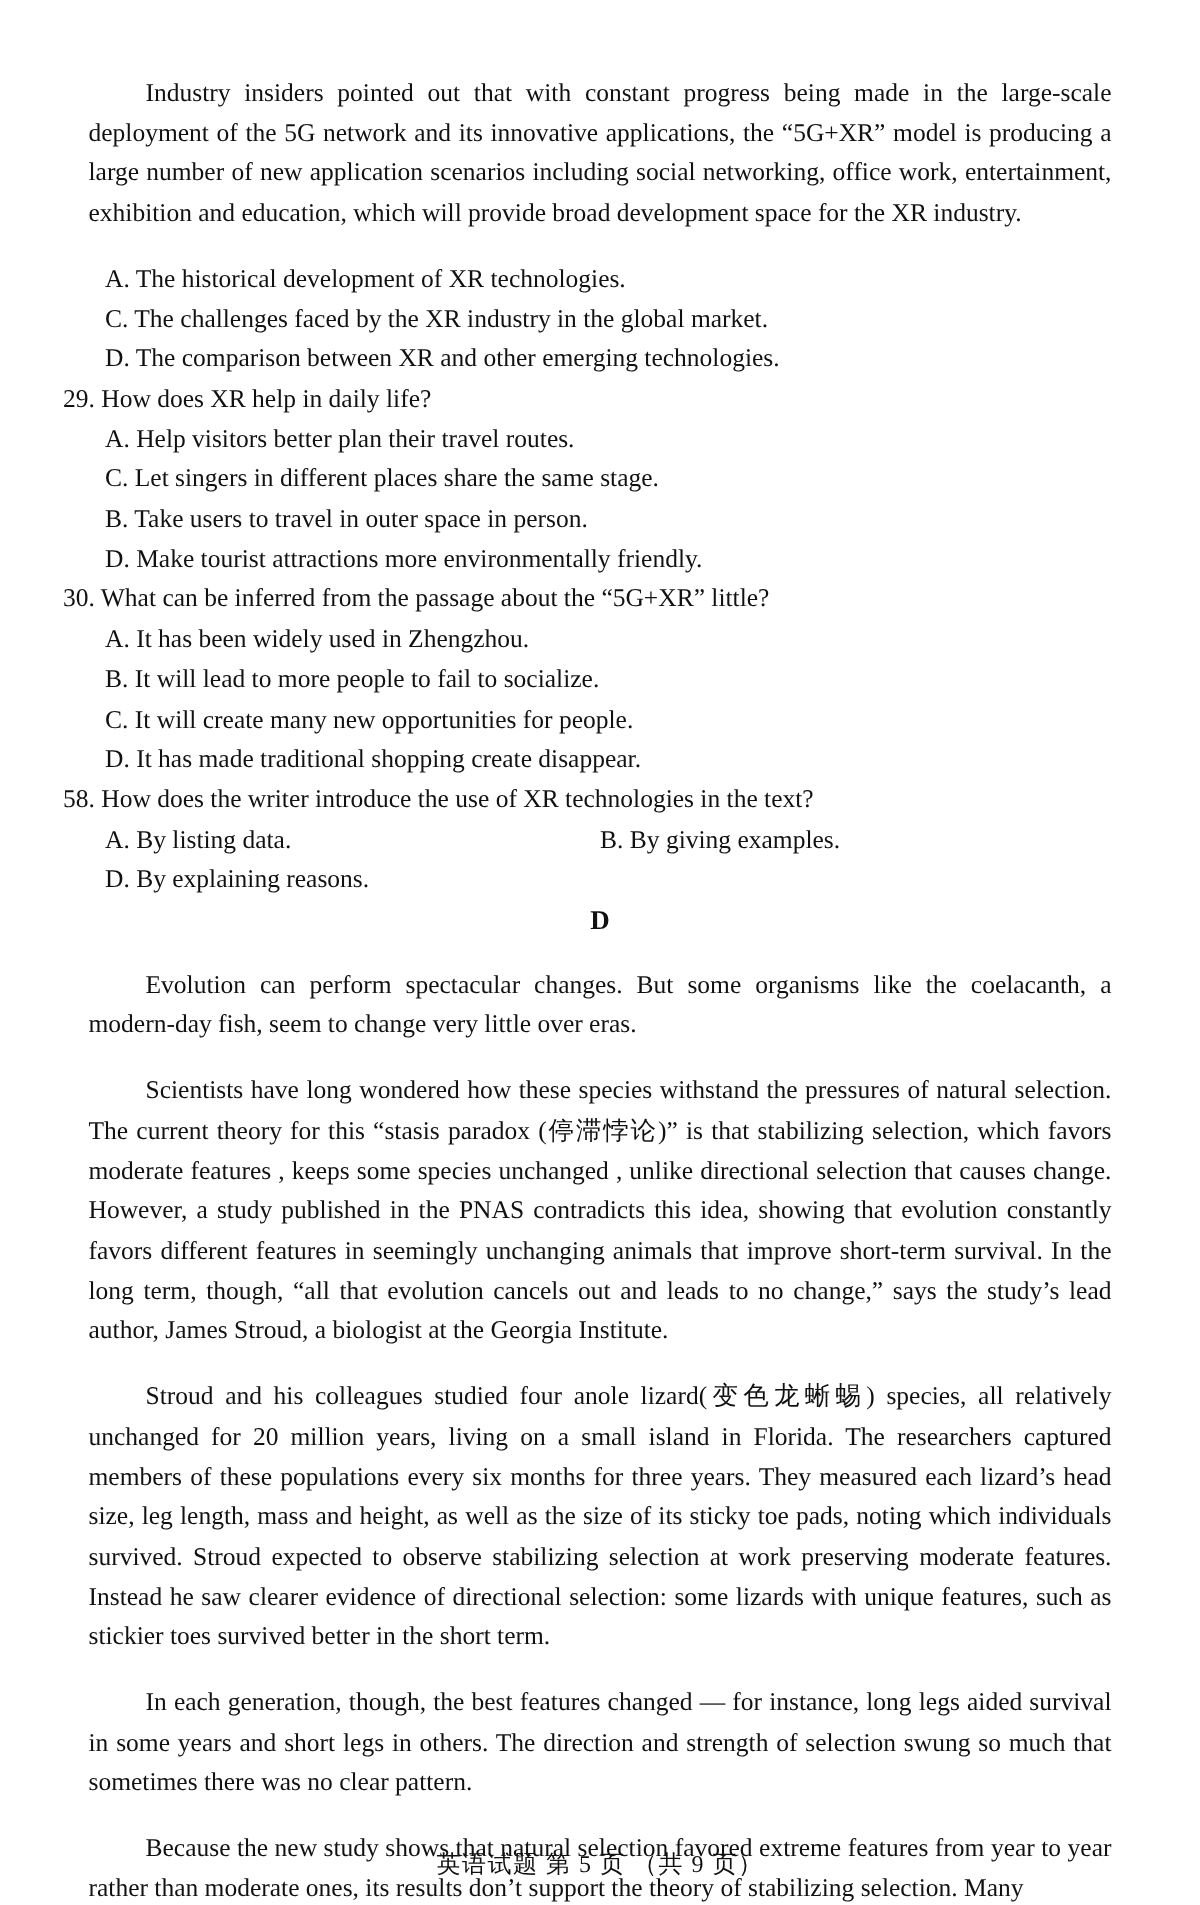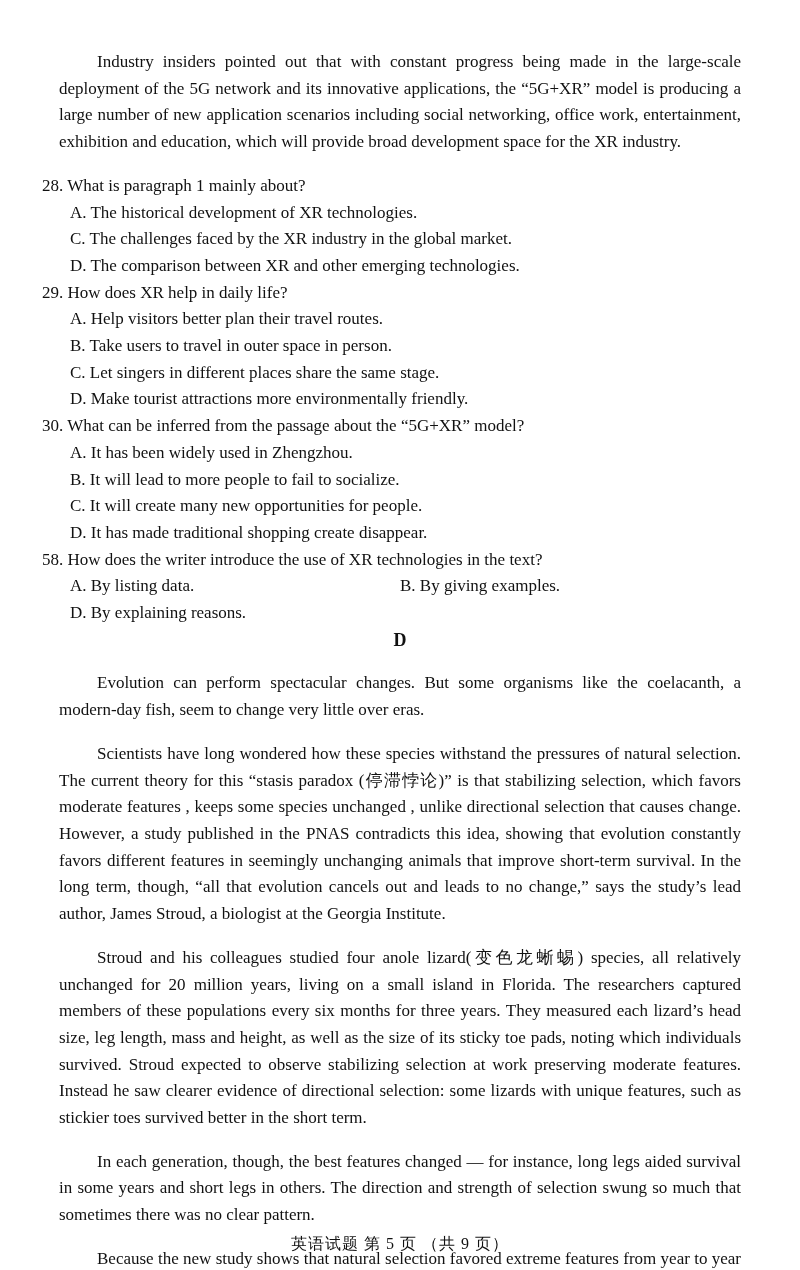--- a/index.html
+++ b/index.html
@@ -61,36 +61,35 @@
   }
 </style>
 </head>
 <body>
 
 <div class="page">
 
   <p class="para">Industry insiders pointed out that with constant progress being made in the large-scale deployment of the 5G network and its innovative applications, the “5G+XR” model is producing a large number of new application scenarios including social networking, office work, entertainment, exhibition and education, which will provide broad development space for the XR industry.</p>
 
   <div>
-    <p class="q-line"><span>28.</span> <span>What is paragraph 1 mainly about?</span></p>
     <p class="opt">A. The historical development of XR technologies.</p>
     <p class="opt">C. The challenges faced by the XR industry in the global market.</p>
     <p class="opt">D. The comparison between XR and other emerging technologies.</p>
   </div>
 
   <div>
     <p class="q-line"><span>29.</span> <span>How does XR help in daily life?</span></p>
     <p class="opt">A. Help visitors better plan their travel routes.</p>
+    <p class="opt">C. Let singers in different places share the same stage.</p>
     <p class="opt">B. Take users to travel in outer space in person.</p>
-    <p class="opt">C. Let singers in different places share the same stage.</p>
     <p class="opt">D. Make tourist attractions more environmentally friendly.</p>
   </div>
 
   <div>
-    <p class="q-line"><span>30.</span> <span>What can be inferred from the passage about the “5G+XR” model?</span></p>
+    <p class="q-line"><span>30.</span> <span>What can be inferred from the passage about the “5G+XR” little?</span></p>
     <p class="opt">A. It has been widely used in Zhengzhou.</p>
     <p class="opt">B. It will lead to more people to fail to socialize.</p>
     <p class="opt">C. It will create many new opportunities for people.</p>
     <p class="opt">D. It has made traditional shopping create disappear.</p>
   </div>
 
   <div>
     <p class="q-line"><span>58.</span> <span>How does the writer introduce the use of XR technologies in the text?</span></p>
     <div class="opt-grid">
       <span>A. By listing data.</span>

